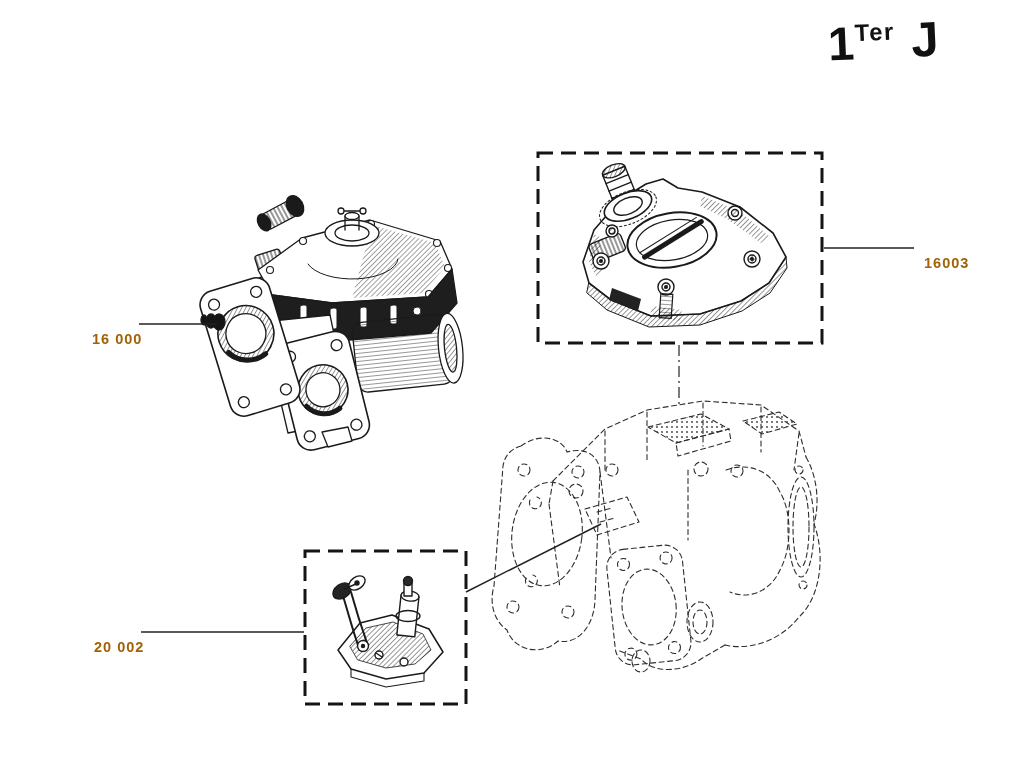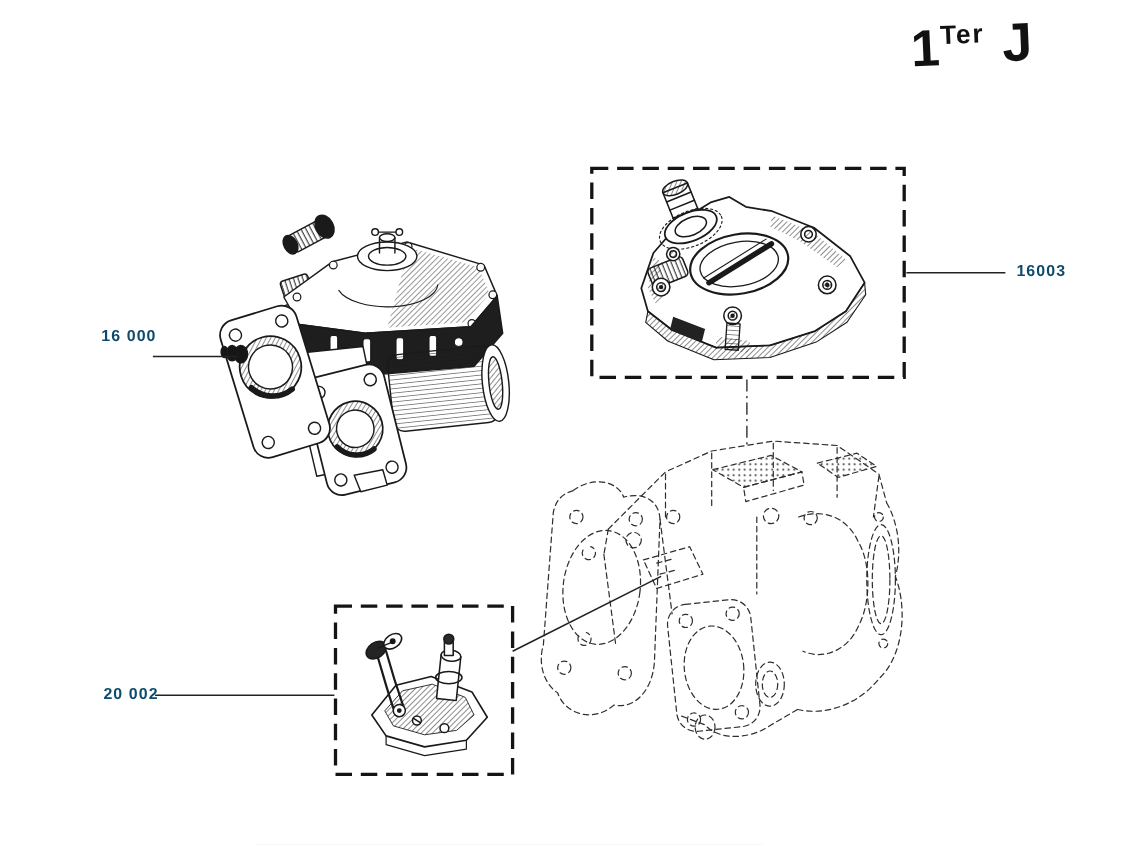--- a/index.html
+++ b/index.html
@@ -5,21 +5,21 @@
   html,body{margin:0;padding:0;background:#e8e8e8;}
   .canvas{
     position:relative;width:1024px;height:768px;margin:0 auto;
     background:#ffffff;overflow:hidden;
     font-family:"Liberation Sans",sans-serif;
   }
   .canvas svg{position:absolute;left:0;top:0;}
   .part-label{
     position:absolute;
     font:600 14.5px "Liberation Sans",sans-serif;
-    letter-spacing:1px;color:#0c4a6e;white-space:nowrap;
+    letter-spacing:1px;color:#a16207;white-space:nowrap;margin-top:16px;
   }
   .plate{
     position:absolute;left:828px;top:18px;
     transform:rotate(-2.5deg);
     display:flex;align-items:flex-start;
     color:#111;font-weight:bold;
   }
   .plate .one{font-size:47px;line-height:1;letter-spacing:1px;}
   .plate .ter{font-size:24px;line-height:1;margin-top:2px;letter-spacing:1.5px;}
   .plate .jay{font-size:49px;line-height:.95;margin-left:16px;}
@@ -269,17 +269,17 @@
   <line x1="466" y1="592" x2="601" y2="524" stroke="#222" stroke-width="1.4"></line>
   <line x1="679" y1="345" x2="679" y2="404" stroke="#222" stroke-width="1.2" stroke-dasharray="11 4 2 4"></line>
 </svg>
 
 <div class="plate">
   <span class="one">1</span>
   <span class="ter">Ter</span>
   <span class="jay">J</span>
 </div>
 
-<div class="part-label" style="left:92px;top:298px">16 000</div>
+<div class="part-label" style="left:92px;top:315px">16 000</div>
 <div class="part-label" style="left:924px;top:239px">16003</div>
 <div class="part-label" style="left:94px;top:623px">20 002</div>
 
 </div>
 
 </body></html>

